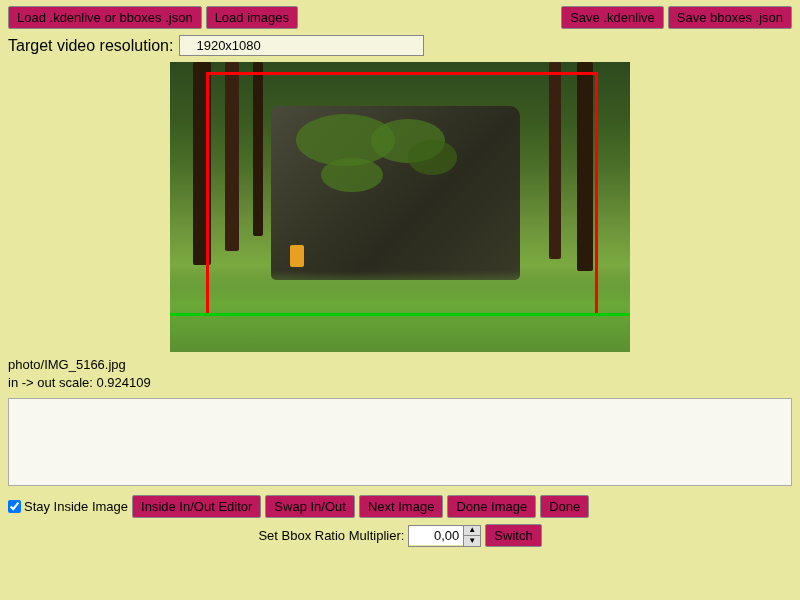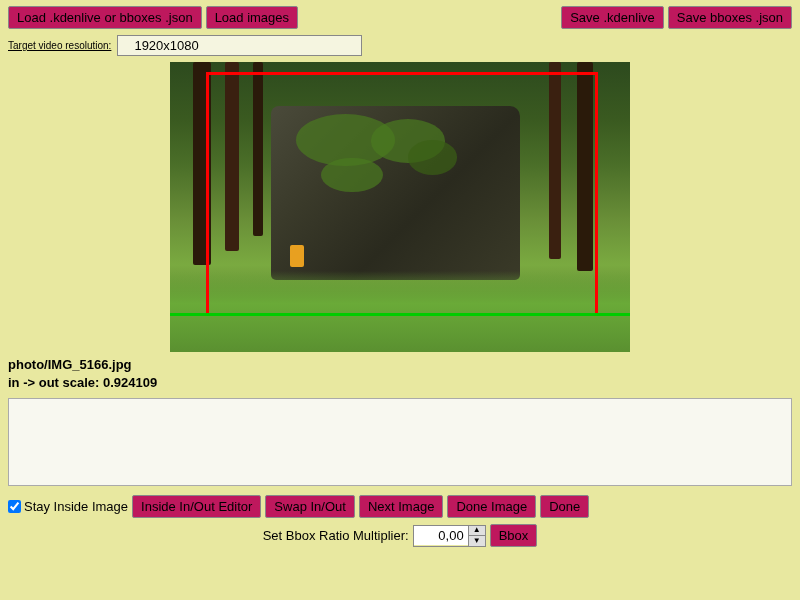--- a/index.html
+++ b/index.html
@@ -30,21 +30,21 @@
       font-size: 13px;
       cursor: pointer;
       border-radius: 2px;
     }
     .resolution-row {
       display: flex;
       align-items: center;
       padding: 0 8px 6px 8px;
       gap: 6px;
     }
-    .resolution-row label { font-size: 10px; text-decoration: underline; }
+    .resolution-row label { font-size: 16px; }
     .resolution-row input {
       border: 1px solid #888;
       padding: 2px 16px;
       font-size: 13px;
       width: 245px;
       background: #f5f5e0;
     }
     .image-container {
       display: flex;
       justify-content: center;
@@ -100,21 +100,20 @@
     .green-line {
       position: absolute;
       bottom: 36px;
       left: 0;
       right: 0;
       height: 3px;
       background: #00cc00;
     }
     .info-section {
       padding: 4px 8px;
-      font-weight: bold;
     }
     .info-section p { font-size: 13px; line-height: 1.4; }
     .text-area-section {
       padding: 2px 8px;
     }
     textarea {
       width: 100%;
       height: 88px;
       border: 1px solid #aaa;
       background: #f8f8f0;
@@ -246,14 +245,14 @@
 
 <div class="bottom-row2">
   <label>Set Bbox Ratio Multiplier:</label>
   <div class="spinner-wrapper">
     <input type="text" class="spinner-input" value="0,00" style="">
     <div class="spinner-btns">
       <button>▲</button>
       <button>▼</button>
     </div>
   </div>
-  <button>Bbox</button>
+  <button>Switch</button>
 </div>
 
 </body></html>

